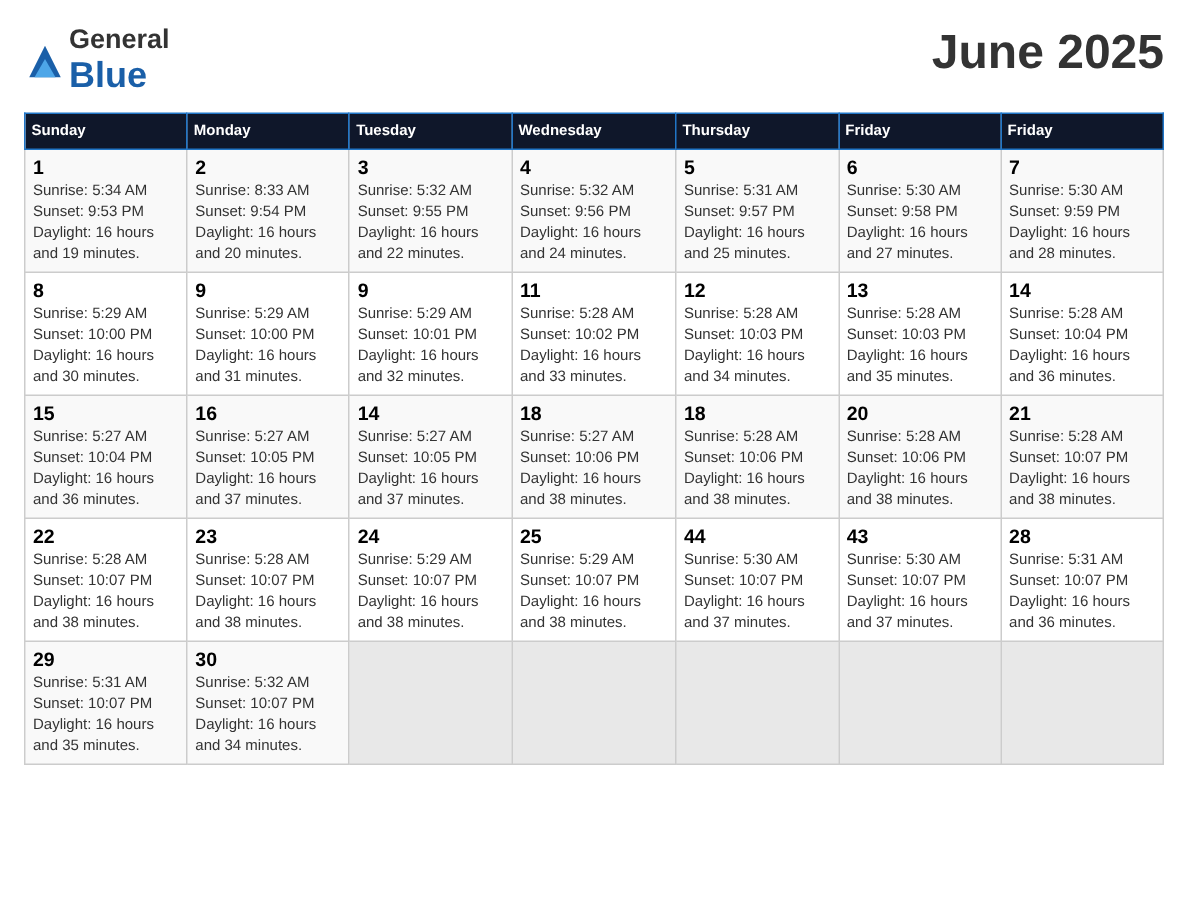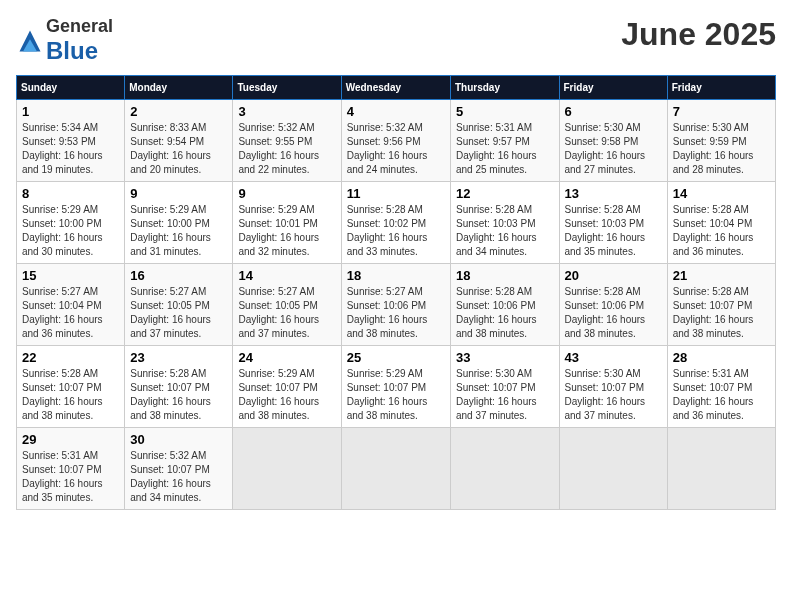--- a/index.html
+++ b/index.html
@@ -273,21 +273,21 @@
 Sunset: 10:07 PM
 Daylight: 16 hours and 38 minutes.</div>
         </td>
         <td>
           <span class="day-num">25</span>
           <div class="day-info" style="white-space: pre-line;">Sunrise: 5:29 AM
 Sunset: 10:07 PM
 Daylight: 16 hours and 38 minutes.</div>
         </td>
         <td>
-          <span class="day-num">33</span>
+          <span class="day-num">44</span>
           <div class="day-info" style="white-space: pre-line;">Sunrise: 5:30 AM
 Sunset: 10:07 PM
 Daylight: 16 hours and 37 minutes.</div>
         </td>
         <td>
           <span class="day-num">43</span>
           <div class="day-info" style="white-space: pre-line;">Sunrise: 5:30 AM
 Sunset: 10:07 PM
 Daylight: 16 hours and 37 minutes.</div>
         </td>

